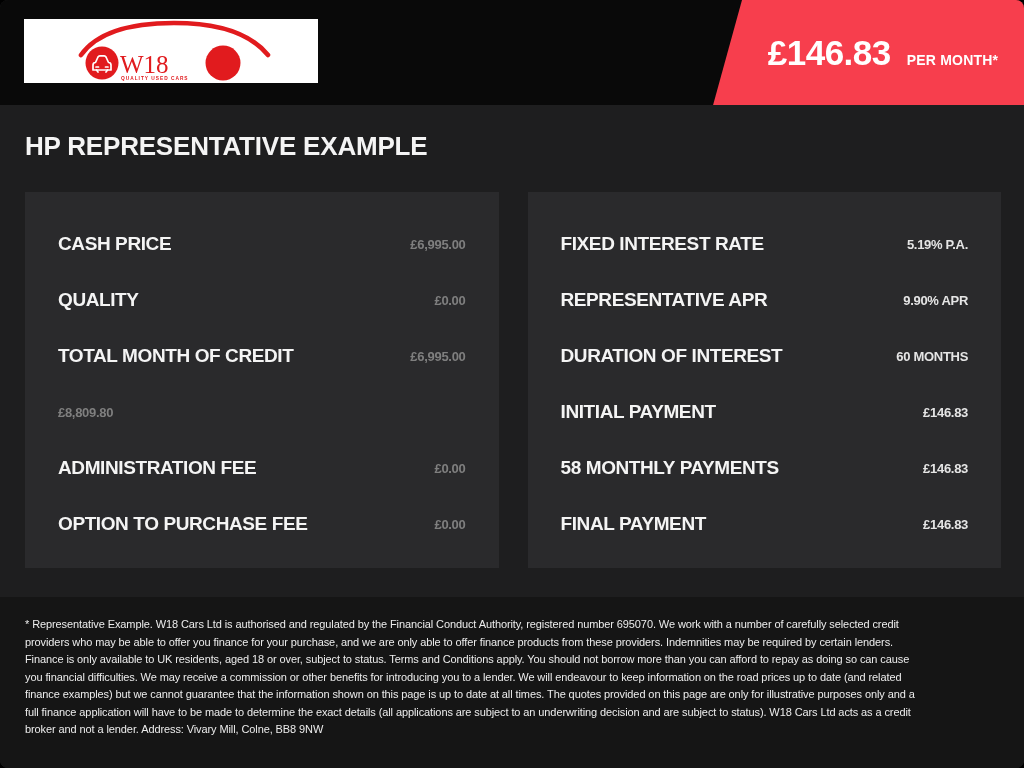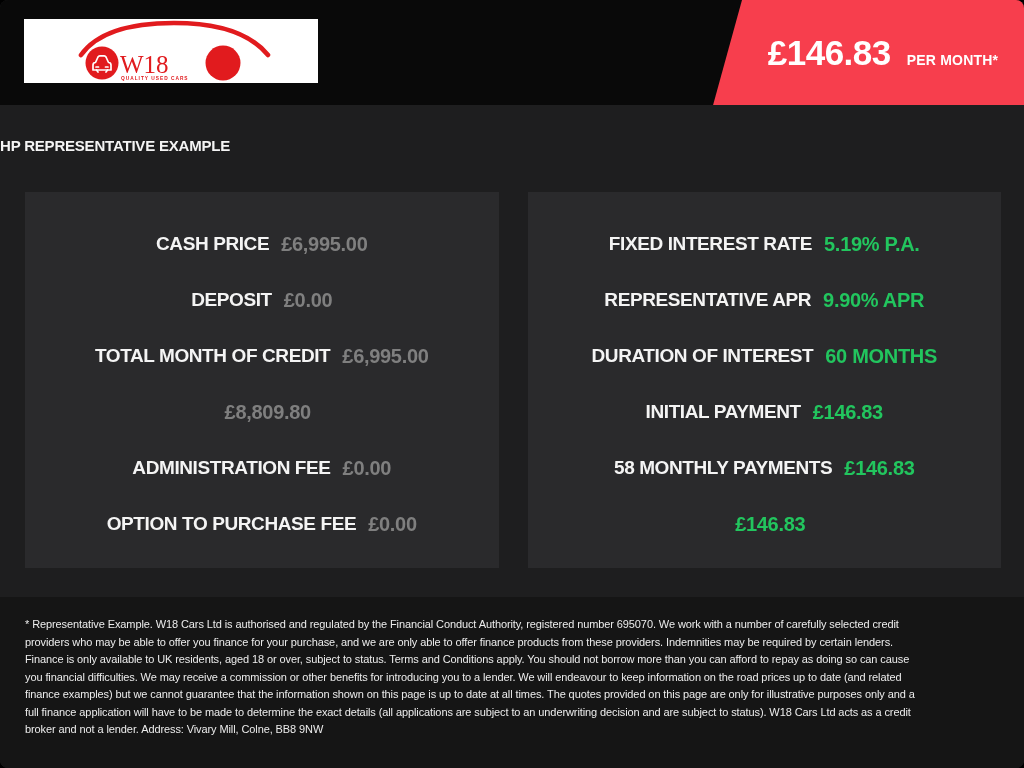--- a/index.html
+++ b/index.html
@@ -57,59 +57,59 @@
     letter-spacing: 0.2px;
   }
 
   
   .main {
     height: 492px;
     background: #1e1e1f;
     padding-top: 28px;
   }
   .page-title {
+    margin-left: 25px;
     color: #f4f4f4;
-    font-size: 15px;
+    font-size: 26px;
     font-weight: 700;
     letter-spacing: -0.2px;
     line-height: 26px;
   }
   .panels {
     display: flex;
     gap: 29px;
     margin: 33px 23px 0 25px;
   }
   .panel {
     flex: 1;
     height: 376px;
     background: #2a2a2c;
     padding: 24px 33px 16px 33px;
   }
   .finance-row {
     height: 56px;
     display: flex;
     align-items: center;
-    justify-content: center;
+    justify-content: space-between;
   }
   .finance-row .label {
     color: #f4f4f4;
     font-size: 19px;
     font-weight: 700;
     letter-spacing: -0.4px;
     white-space: nowrap;
   }
   .finance-row .value {
-    font-size: 20px;
+    font-size: 13px;
     font-weight: 700;
     letter-spacing: -0.3px;
     white-space: nowrap;
-    margin-left: 12px;
   }
   .panel-left .value { color: #7f7f7f; }
-  .panel-right .value { color: #22c55e; }
+  .panel-right .value { color: #e5e5e5; }
 
   
   .footer {
     height: 171px;
     background: #151515;
     padding: 19px 98px 0 25px;
   }
   .disclaimer {
     color: #ececec;
     font-size: 11px;
@@ -158,21 +158,21 @@
     <div class="page-title">HP REPRESENTATIVE EXAMPLE</div>
 
     <div class="panels">
 
       <div class="panel panel-left">
         <div class="finance-row">
           <span class="label">CASH PRICE</span>
           <span class="value">£6,995.00</span>
         </div>
         <div class="finance-row">
-          <span class="label">DEPOSIT</span>
+          <span class="label">QUALITY</span>
           <span class="value">£0.00</span>
         </div>
         <div class="finance-row">
           <span class="label">TOTAL MONTH OF CREDIT</span>
           <span class="value">£6,995.00</span>
         </div>
         <div class="finance-row">
           <span class="value">£8,809.80</span>
         </div>
         <div class="finance-row">
@@ -200,20 +200,21 @@
         </div>
         <div class="finance-row">
           <span class="label">INITIAL PAYMENT</span>
           <span class="value">£146.83</span>
         </div>
         <div class="finance-row">
           <span class="label">58 MONTHLY PAYMENTS</span>
           <span class="value">£146.83</span>
         </div>
         <div class="finance-row">
+          <span class="label">FINAL PAYMENT</span>
           <span class="value">£146.83</span>
         </div>
       </div>
 
     </div>
   </div>
 
   <div class="footer">
     <div class="disclaimer">* Representative Example. W18 Cars Ltd is authorised and regulated by the Financial Conduct Authority, registered number 695070. We work with a number of carefully selected credit providers who may be able to offer you finance for your purchase, and we are only able to offer finance products from these providers. Indemnities may be required by certain lenders. Finance is only available to UK residents, aged 18 or over, subject to status. Terms and Conditions apply. You should not borrow more than you can afford to repay as doing so can cause you financial difficulties. We may receive a commission or other benefits for introducing you to a lender. We will endeavour to keep information on the road prices up to date (and related finance examples) but we cannot guarantee that the information shown on this page is up to date at all times. The quotes provided on this page are only for illustrative purposes only and a full finance application will have to be made to determine the exact details (all applications are subject to an underwriting decision and are subject to status). W18 Cars Ltd acts as a credit broker and not a lender. Address: Vivary Mill, Colne, BB8 9NW</div>
   </div>

